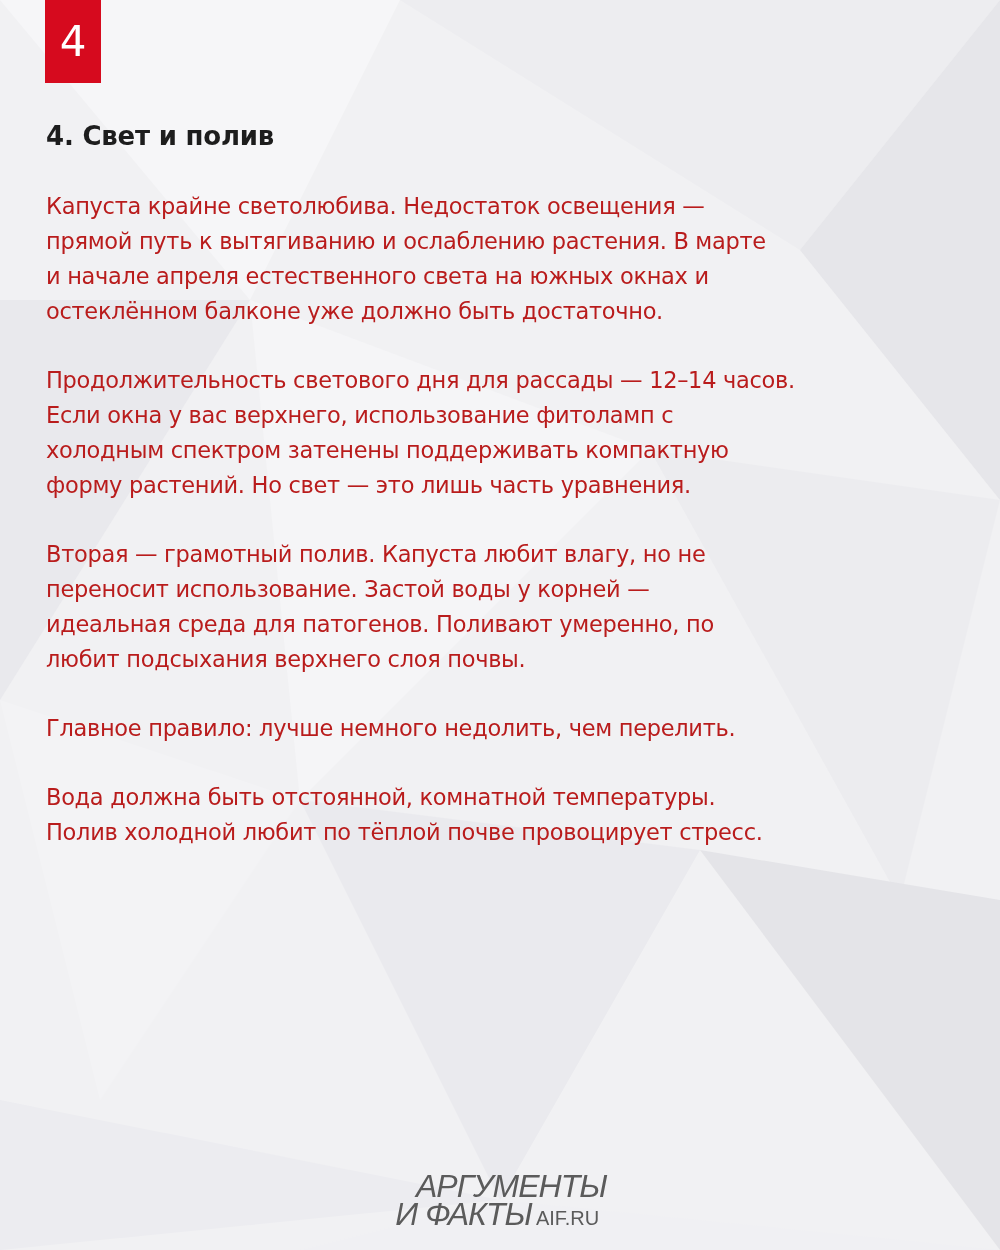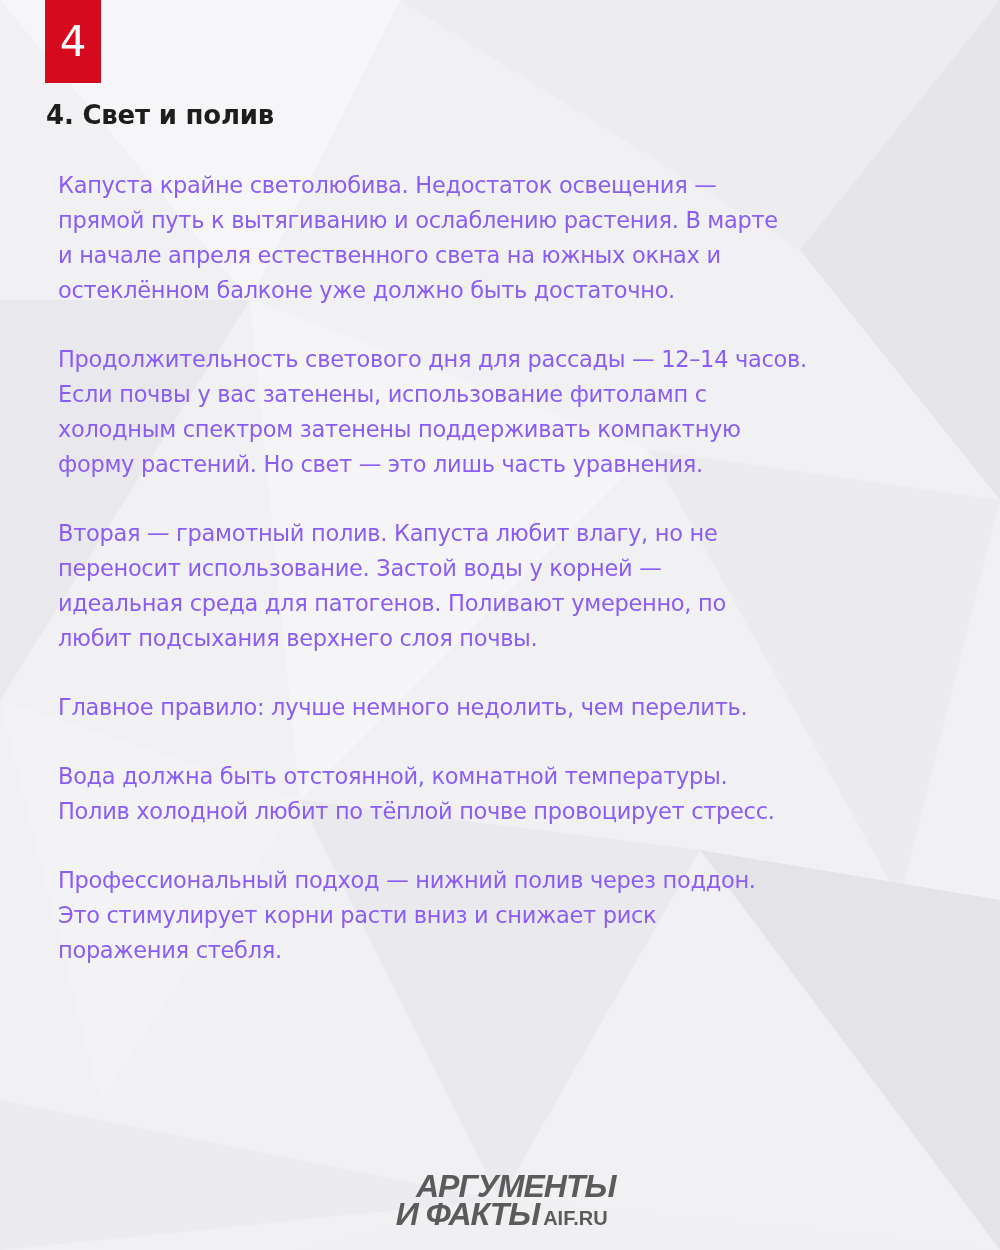--- a/index.html
+++ b/index.html
@@ -10,25 +10,25 @@
     color: #2b2b2b;
   }
   .bg { position: absolute; inset: 0; z-index: 0; }
   .badge {
     position: absolute; left: 45px; top: 0; width: 56px; height: 83px;
     background: #d60a1e; color: #fff;
     display: flex; align-items: center; justify-content: center;
     font-family: "DejaVu Sans", sans-serif; font-size: 42px; font-weight: 400;
     z-index: 2;
   }
-  .content { position: absolute; left: 46px; top: 100px; width: 920px; z-index: 2; }
+  .content { position: absolute; left: 46px; top: 121px; width: 920px; z-index: 2; }
   .title { font-family: "DejaVu Sans", sans-serif; font-size: 26px; font-weight: 700; color: #1d1d1d; margin: 0 0 38px 0; letter-spacing: -0.2px; }
-  .para { font-family: "DejaVu Sans", sans-serif; font-size: 22.5px; line-height: 35px; margin: 0 0 34px 12px; color: #8b5cf6; letter-spacing: -0.3px; }
+  .para { font-family: "DejaVu Sans", sans-serif; font-size: 22.5px; line-height: 35px; margin: 0 0 34px 0; color: #b91c1c; letter-spacing: -0.3px; }
   .para span { display: block; white-space: nowrap; }
-  .logo { position: absolute; left: 388px; top: 1172px; z-index: 2; color: #5b5b5b; font-family: "Liberation Sans", sans-serif; font-style: italic; font-weight: 700; line-height: 28px; }
+  .logo { position: absolute; left: 388px; top: 1172px; z-index: 2; color: #5b5b5b; font-family: "Liberation Sans", sans-serif; font-style: italic; font-weight: 400; line-height: 28px; }
   .logo .l1 { font-size: 32px; letter-spacing: -1px; display: block; padding-left: 28px; }
   .logo .l2 { font-size: 32px; letter-spacing: -1px; display: block; text-align: center; }
   .logo .site { font-size: 20px; font-style: normal; letter-spacing: 0; margin-left: 4px; }
 </style>
 </head>
 <body>
 
 <svg class="bg" width="1000" height="1250" viewBox="0 0 1000 1250">
   <polygon points="0,0 400,0 250,300" fill="#f6f6f8"></polygon>
   <polygon points="400,0 1000,0 800,250" fill="#ededf0"></polygon>
@@ -49,40 +49,35 @@
   <h1 class="title">4. Свет и полив</h1>
 
   <p class="para">
     <span>Капуста крайне светолюбива. Недостаток освещения —</span>
     <span>прямой путь к вытягиванию и ослаблению растения. В марте</span>
     <span>и начале апреля естественного света на южных окнах и</span>
     <span>остеклённом балконе уже должно быть достаточно.</span>
   </p>
   <p class="para">
     <span>Продолжительность светового дня для рассады — 12–14 часов.</span>
-    <span>Если почвы у вас затенены, использование фитоламп с</span>
+    <span>Если окна у вас верхнего, использование фитоламп с</span>
     <span>холодным спектром затенены поддерживать компактную</span>
     <span>форму растений. Но свет — это лишь часть уравнения.</span>
   </p>
   <p class="para">
     <span>Вторая — грамотный полив. Капуста любит влагу, но не</span>
     <span>переносит использование. Застой воды у корней —</span>
     <span>идеальная среда для патогенов. Поливают умеренно, по</span>
     <span>любит подсыхания верхнего слоя почвы.</span>
   </p>
   <p class="para">
     <span>Главное правило: лучше немного недолить, чем перелить.</span>
   </p>
   <p class="para">
     <span>Вода должна быть отстоянной, комнатной температуры.</span>
     <span>Полив холодной любит по тёплой почве провоцирует стресс.</span>
   </p>
-  <p class="para">
-    <span>Профессиональный подход — нижний полив через поддон.</span>
-    <span>Это стимулирует корни расти вниз и снижает риск</span>
-    <span>поражения стебля.</span>
-  </p>
 </div>
 
 <div class="logo">
   <span class="l1">АРГУМЕНТЫ</span>
   <span class="l2"><span>И ФАКТЫ</span><span class="site">AIF.RU</span></span>
 </div>
 
 </body></html>

